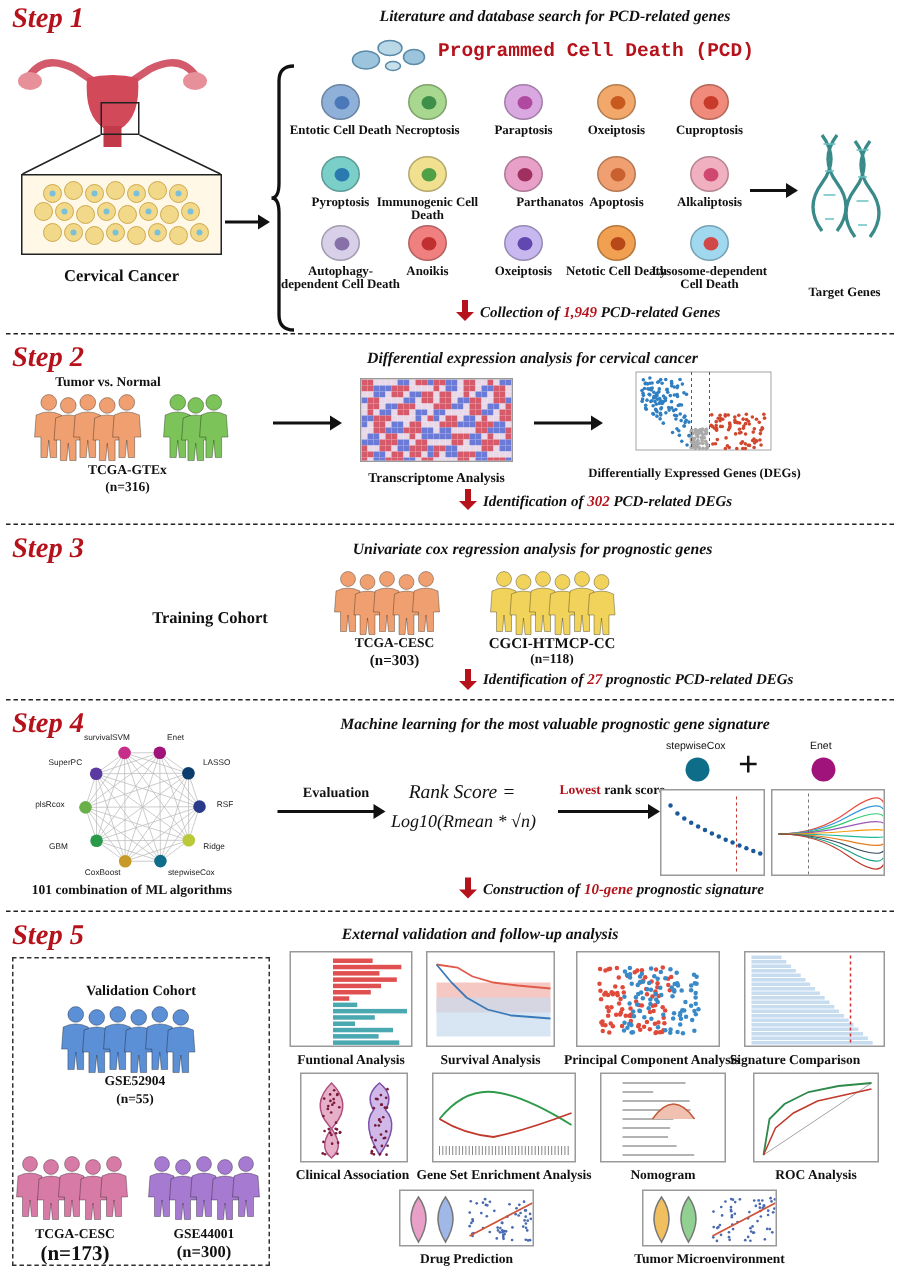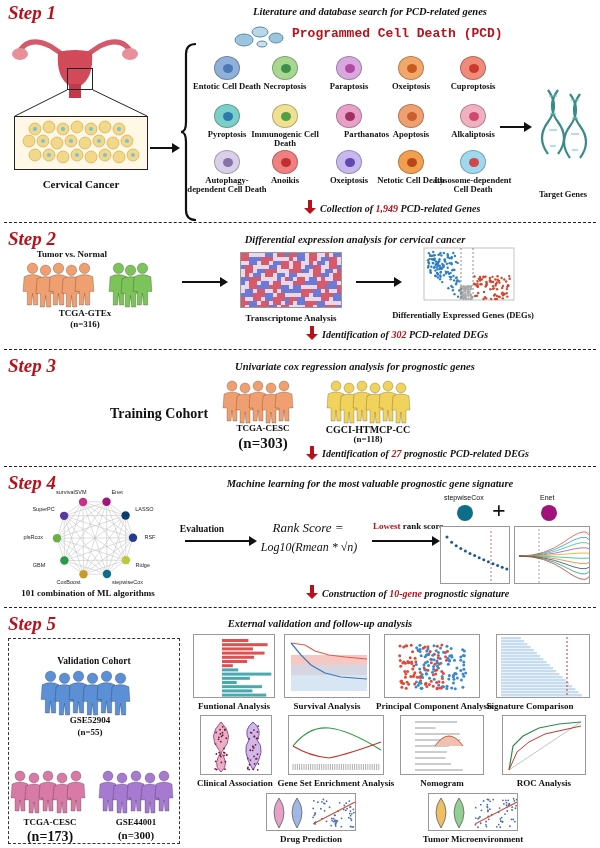--- a/index.html
+++ b/index.html
@@ -767,24 +767,24 @@
 <div class="down-arrow" style="left:312px; top:326px;">
     <div class="shaft"></div>
     <div class="head"></div>
   </div>
 <div class="conclusion" style="left:322px; top:329px;"><span>Identification of </span><span class="em">302</span><span> PCD-related DEGs</span></div>
 
 <div class="divider" style="top:349px;"></div>
 
 <div class="step-title" style="left:8px; top:355px;">Step 3</div>
 <div class="section-title" style="left:190px; top:361px; width:330px;">Univariate cox regression analysis for prognostic genes</div>
-<div class="label" style="left:104px; top:406px; width:110px; font-size:14px;">Training Cohort</div>
+<div class="label" style="left:85px; top:406px; width:110px; font-size:11px;">Training Cohort</div>
 <div id="people-step3"></div>
 <div class="label" style="left:218px; top:424px; width:90px; font-size:9px;">TCGA-CESC</div>
-<div class="label" style="left:218px; top:435px; width:90px; font-size:15px;">(n=303)</div>
+<div class="label" style="left:218px; top:435px; width:90px; font-size:10px;">(n=303)</div>
 <div class="label" style="left:318px; top:424px; width:100px; font-size:10px;">CGCI-HTMCP-CC</div>
 <div class="label" style="left:318px; top:435px; width:100px; font-size:9px;">(n=118)</div>
 
 <div class="down-arrow" style="left:312px; top:446px;">
     <div class="shaft"></div>
     <div class="head"></div>
   </div>
 <div class="conclusion" style="left:322px; top:448px;"><span>Identification of </span><span class="em">27</span><span> prognostic PCD-related DEGs</span></div>
 
 <div class="divider" style="top:466px;"></div>
@@ -845,21 +845,21 @@
     <circle cx="85.8725783779161" cy="68.15589998847773" r="4.2" fill="#b9c93a"></circle>
     <circle cx="66.95352930341248" cy="82.07094588713275" r="4.2" fill="#0e6e8a"></circle>
     <circle cx="43.468638320523155" cy="82.20811646326129" r="4.2" fill="#c89a2a"></circle>
     <circle cx="24.38833556262592" cy="68.51501721903865" r="4.2" fill="#2a9a4a"></circle>
     <circle cx="17.000648167599145" cy="46.22194665443239" r="4.2" fill="#6ab04a"></circle>
     <circle cx="24.127421622083897" cy="23.844100011522272" r="4.2" fill="#5a3aa0"></circle>
   </svg>
 <div id="algo-labels"></div>
 <div class="label" style="left:8px; top:589px; width:160px; font-size:9px;">101 combination of ML algorithms</div>
 
-<div class="label" style="left:172px; top:524px; width:60px; font-size:9.5px;">Evaluation</div>
+<div class="label" style="left:194px; top:524px; width:60px; font-size:9.5px;">Evaluation</div>
 <div class="arrow-right" style="left:185px; top:540px; width:70px;"></div>
 
 <div class="abs" style="left:258px; top:520px; width:100px; text-align:center; font-style:italic; font-size:13px; font-family:'Liberation Serif',serif;">Rank Score =</div>
 <div class="abs" style="left:252px; top:540px; width:114px; text-align:center; font-style:italic; font-size:12px; font-family:'Liberation Serif',serif;">Log10(Rmean * √n)</div>
 
 <div class="abs" style="left:373px; top:521px; font-weight:bold; font-size:9px; white-space:nowrap;"><span class="em">Lowest</span><span> rank score</span></div>
 <div class="arrow-right" style="left:372px; top:540px; width:66px;"></div>
 
 <div class="abs" style="left:444px; top:494px; font-size:7px; font-family:'Liberation Sans',sans-serif;">stepwiseCox</div>
 <div class="node" style="left:457px; top:505px; width:16px; height:16px; background:#0e6e8a;"></div>

